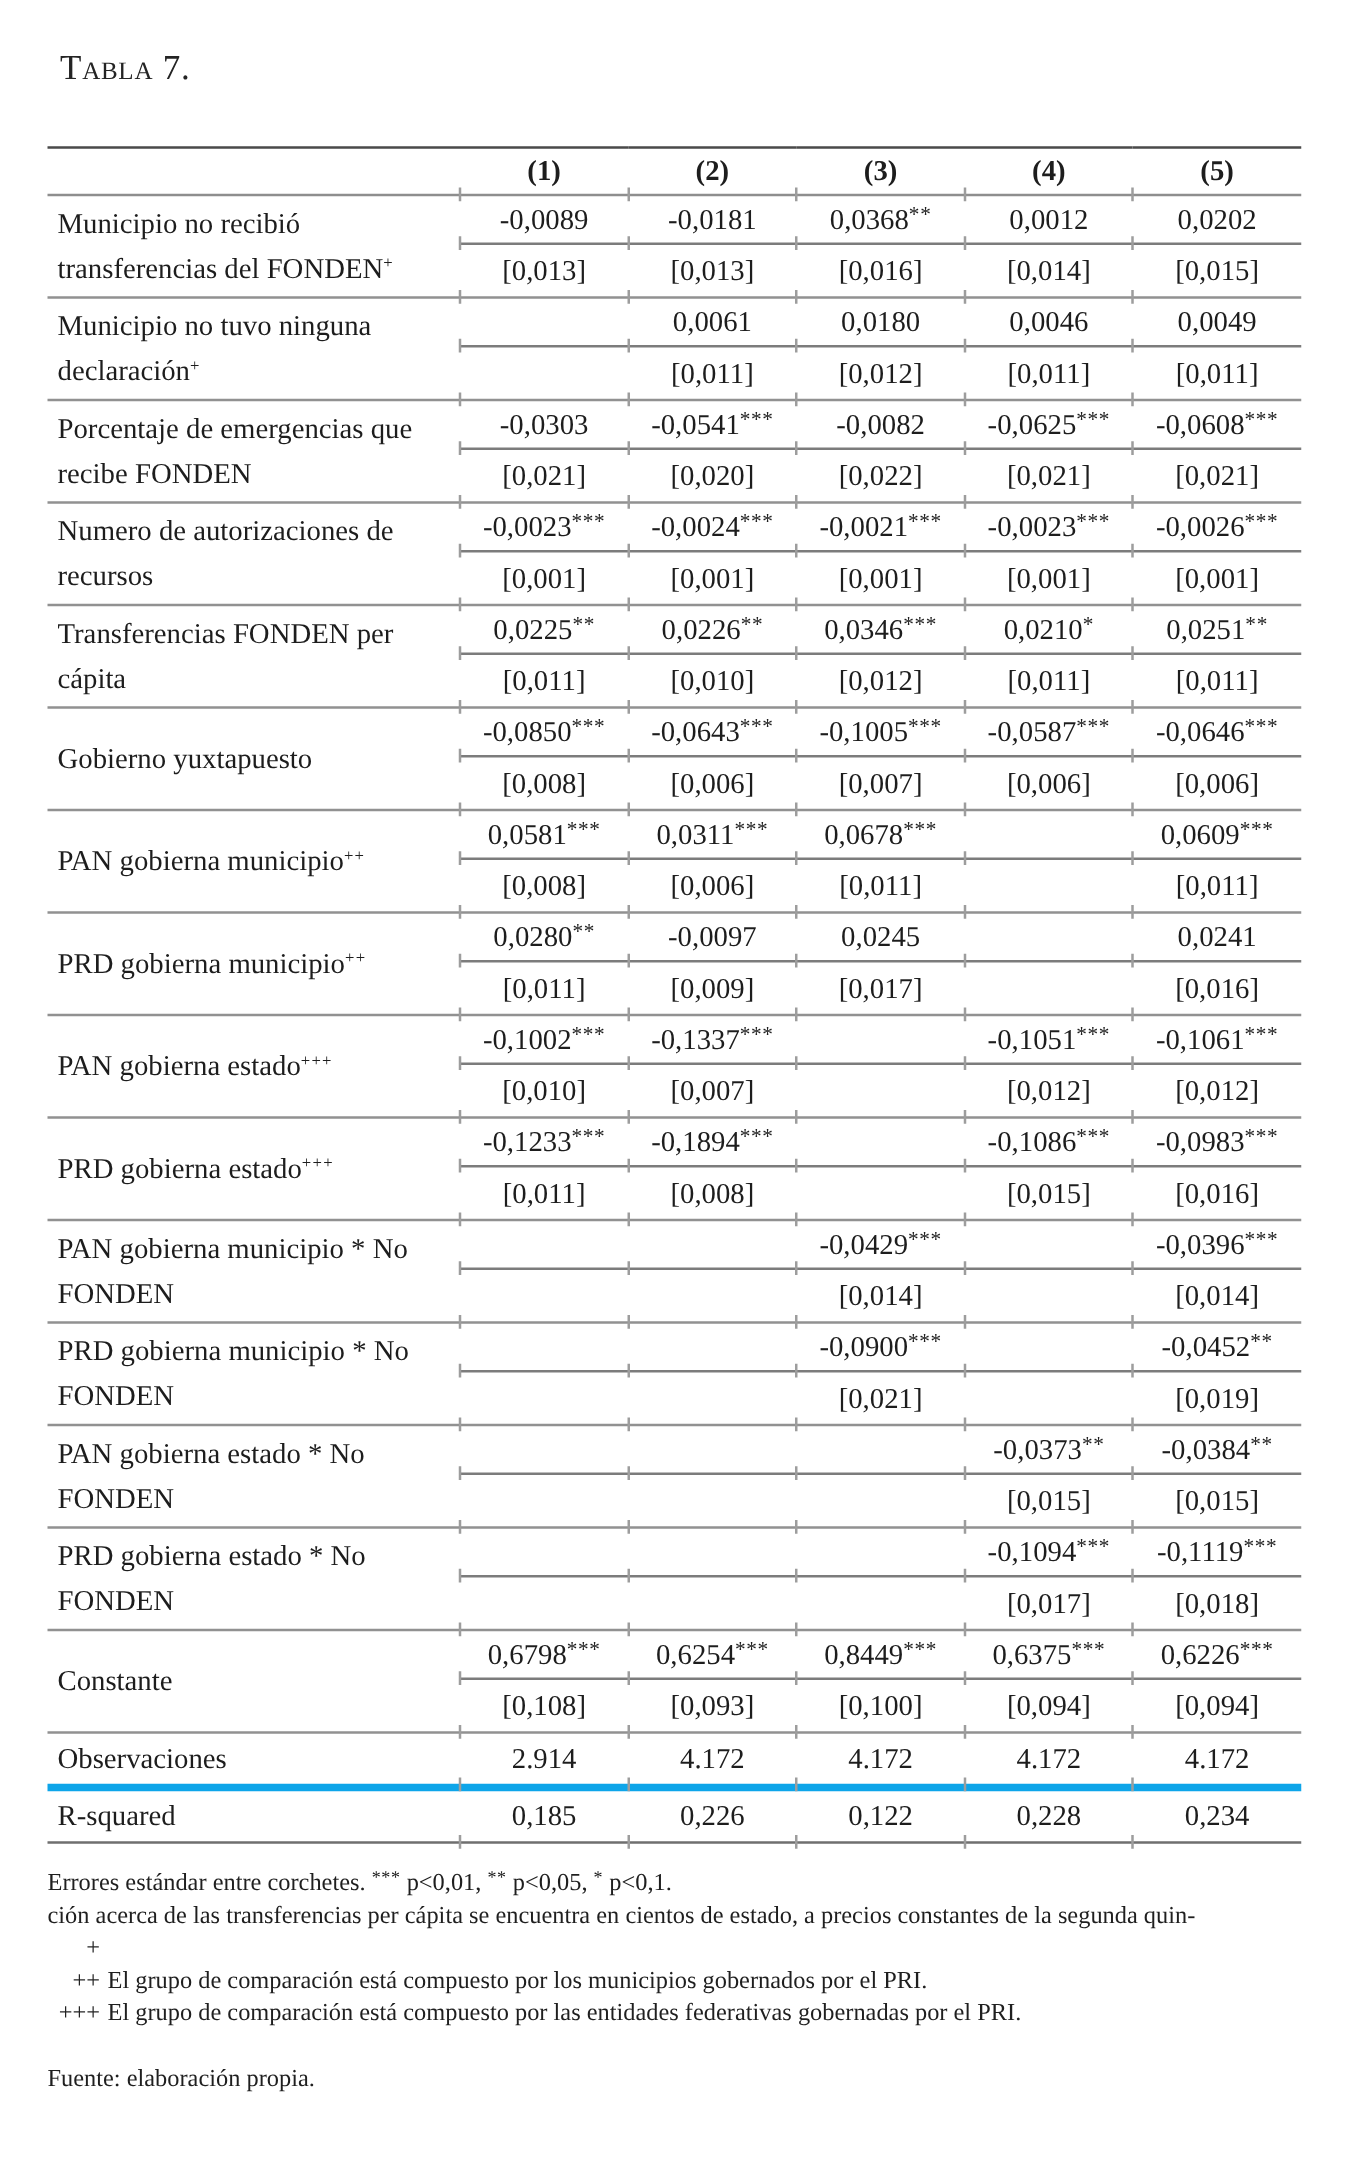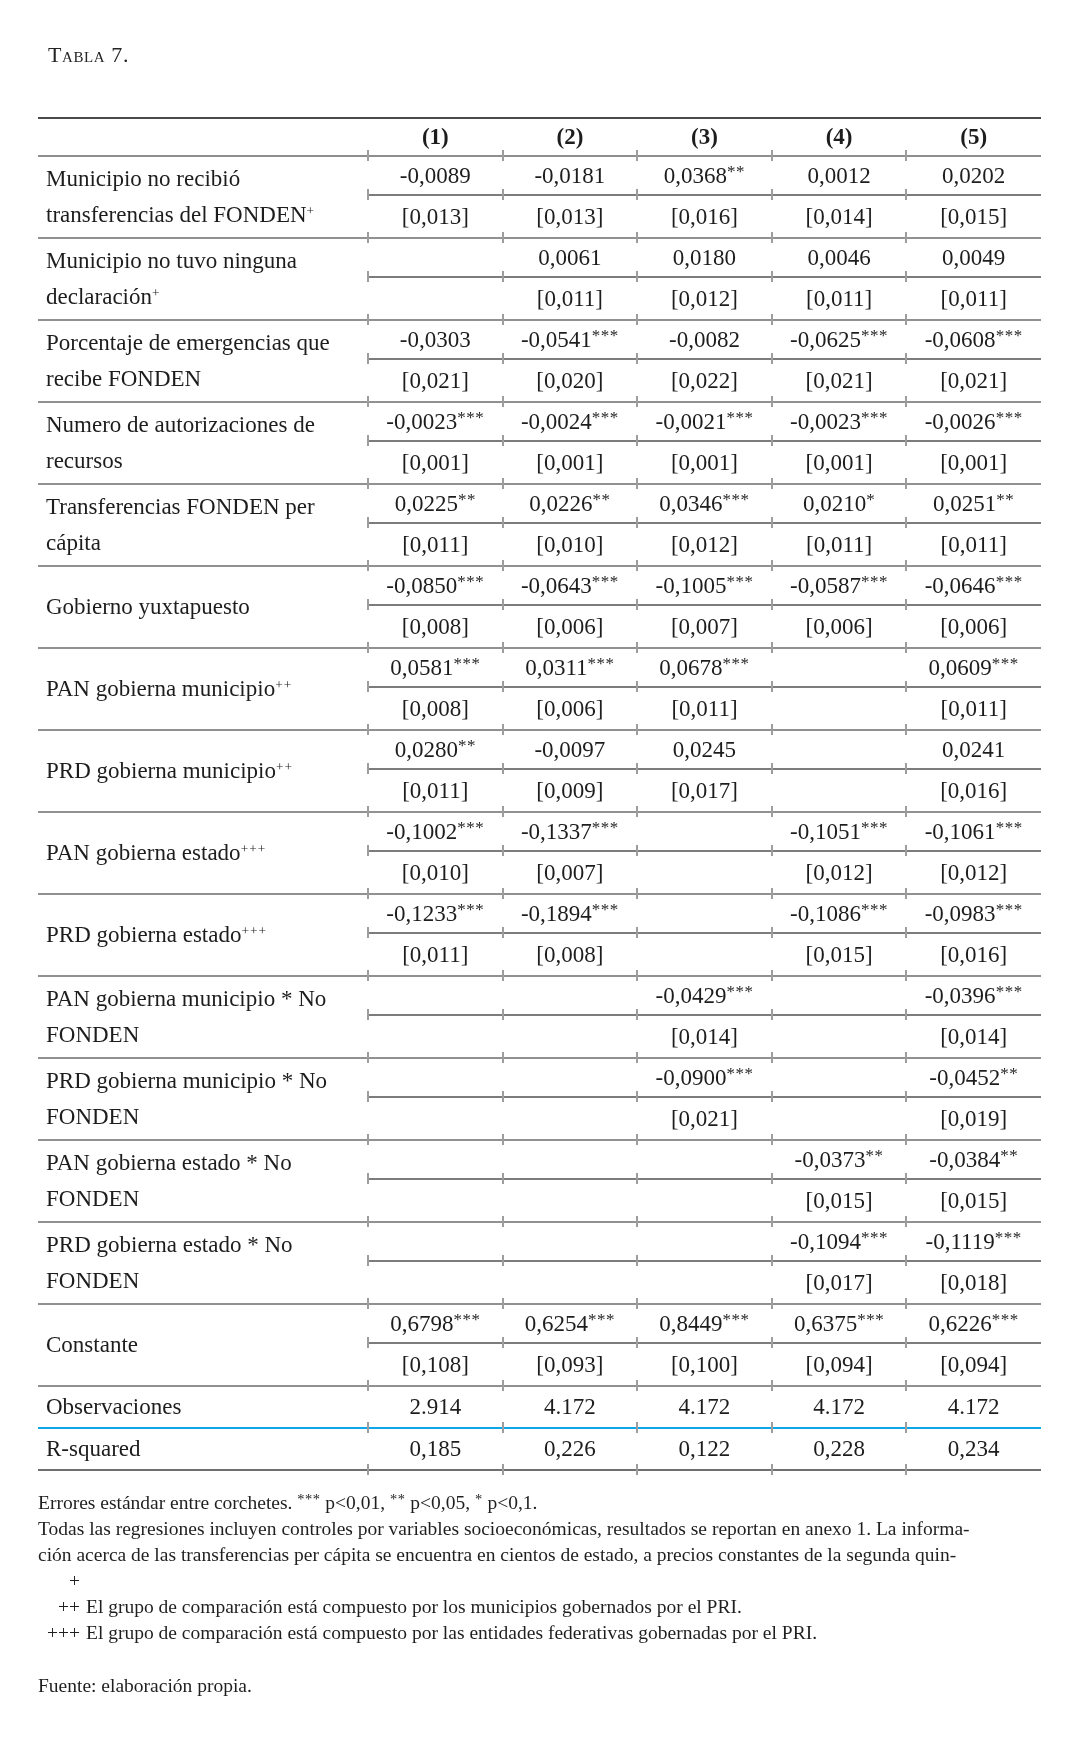--- a/index.html
+++ b/index.html
@@ -8,21 +8,21 @@
     background: #ffffff; color: #1c1c1c;
     font-family: "Liberation Serif", "DejaVu Serif", serif;
     overflow: hidden;
   }
   .page { padding: 36px 38px 0 38px; }
 
   
   .title-block { padding-left: 10px; }
   .title-line {
     font-variant: small-caps;
-    font-size: 22px; line-height: 38px;
+    font-size: 28px; line-height: 38px;
     letter-spacing: 0.6px; color: #242424;
   }
 
   
   table.regress {
     border-collapse: collapse; table-layout: fixed;
     width: 1003px; margin-top: 43px;
     font-size: 23px; color: #1d1d1d;
   }
   col.c-lbl { width: 330px; }
@@ -34,21 +34,21 @@
     font-weight: bold; font-size: 23px; text-align: center;
   }
   td.lbl {
     text-align: left; padding: 2px 14px 2px 8px;
     line-height: 36px; vertical-align: middle;
   }
   td.val, th.val { text-align: center; }
   tr.coef-row td.val { height: 37px; border-bottom: 2px solid #7c7c7c; }
   tr.coef-row td.lbl { border-bottom: 2px solid #919191; }
   tr.se-row  td.val { height: 41px; border-bottom: 2px solid #919191; }
-  tr.stat-row td { height: 36px; border-bottom: 2px solid #0ea5e9; }
+  tr.stat-row td { height: 36px; border-bottom: 6px solid #0ea5e9; }
   tr.stat-row td.lbl { line-height: normal; }
   tr.stat-row.last td { border-bottom: 2px solid #6f6f6f; margin-top: 36px; }
 
   
   td.val, th.val { position: relative; }
   tr.coef-row td.val::before, tr.se-row td.val::before,
   tr.stat-row td.val::before, thead th.val::before {
     content: ""; position: absolute; left: -1px; bottom: -6px;
     width: 2px; height: 11px; background: #9d9d9d;
   }
@@ -333,21 +333,20 @@
           <td class="val">0,122</td>
           <td class="val">0,228</td>
           <td class="val">0,234</td>
         </tr>
       </tbody>
   </table>
 
   <div class="notes">
     <div class="note-line">Errores estándar entre corchetes. <sup class="stars">***</sup> p&lt;0,01, <sup class="stars">**</sup> p&lt;0,05, <sup class="stars">*</sup> p&lt;0,1.</div>
     <div id="note-paragraph">
-        <div class="para-line">Todas las regresiones incluyen controles por variables socioeconómicas, resultados se reportan en anexo 1. La informa-</div>
         <div class="para-line">ción acerca de las transferencias per cápita se encuentra en cientos de estado, a precios constantes de la segunda quin-</div>
       </div>
     <div id="note-markers">
         <div class="marker-row">
           <span class="marker-sym">+</span>
         </div>
         <div class="marker-row">
           <span class="marker-sym">++</span>
           <span class="marker-text">El grupo de comparación está compuesto por los municipios gobernados por el PRI.</span>
         </div>

